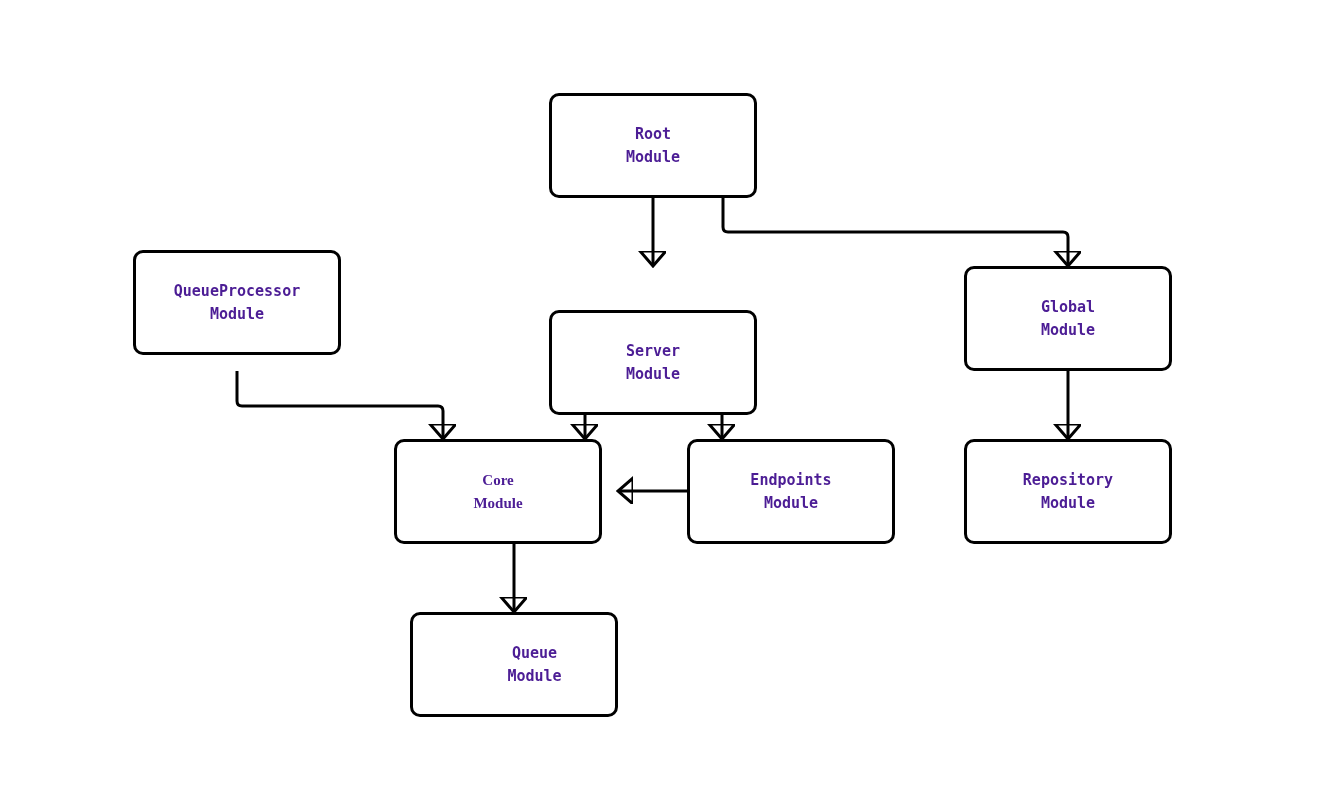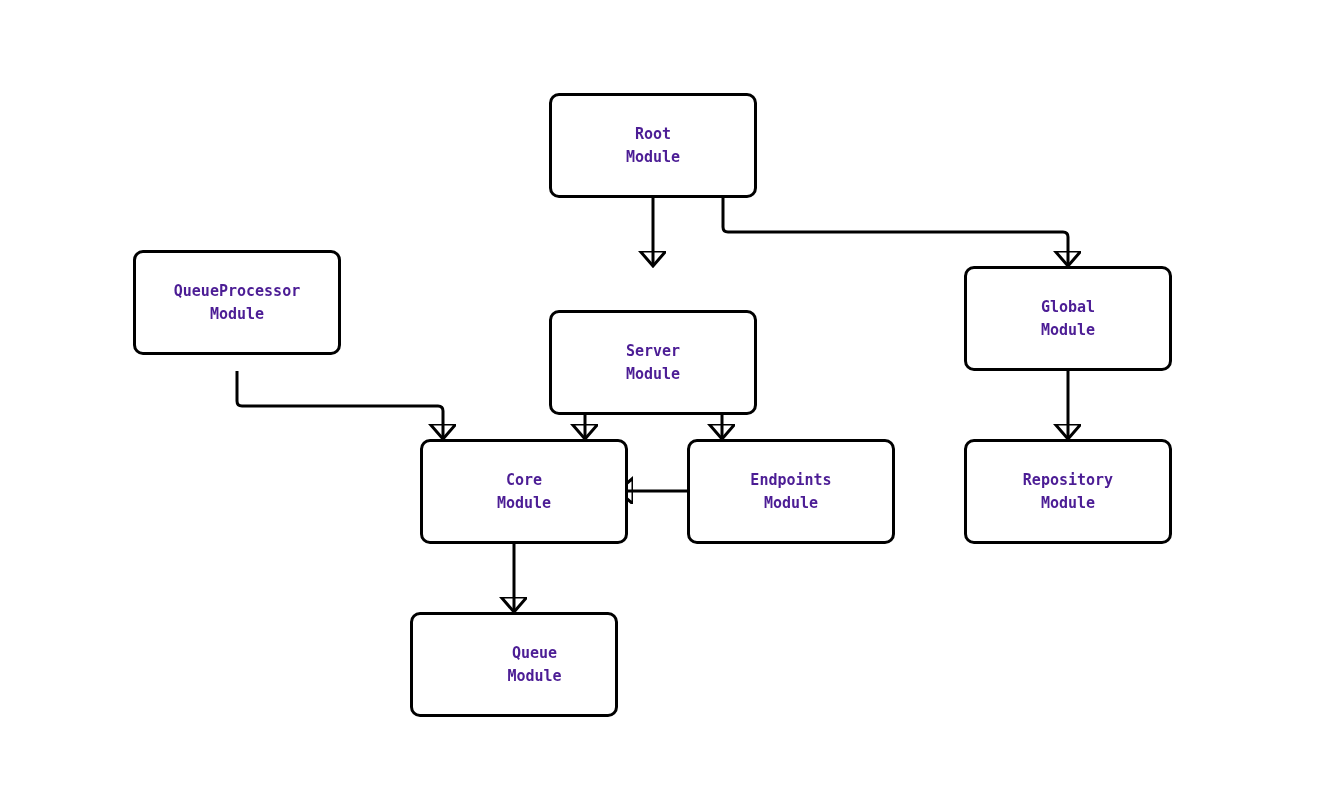--- a/index.html
+++ b/index.html
@@ -44,21 +44,21 @@
     line-height: 23px;
     font-weight: bold;
     color: #4c1d95;
     text-align: center;
     white-space: pre-line;
   }
   .n-root          { left: 549px; top: 93px;  }
   .n-queueprocessor{ left: 133px; top: 250px; }
   .n-server        { left: 549px; top: 266px; margin-top: 44px; }
   .n-global        { left: 964px; top: 266px; }
-  .n-core          { left: 420px; top: 439px; }
+  .n-core          { left: 394px; top: 439px; font-family: Liberation Serif, serif; }
   .n-endpoints     { left: 687px; top: 439px; }
   .n-repository    { left: 964px; top: 439px; }
   .n-queue         { left: 410px; top: 612px; padding-left: 41px; }
 </style>
 </head>
 <body>
 
 <div class="canvas">
 
   <svg class="edges-layer" width="1337" height="809" viewBox="0 0 1337 809" xmlns="http://www.w3.org/2000/svg">

